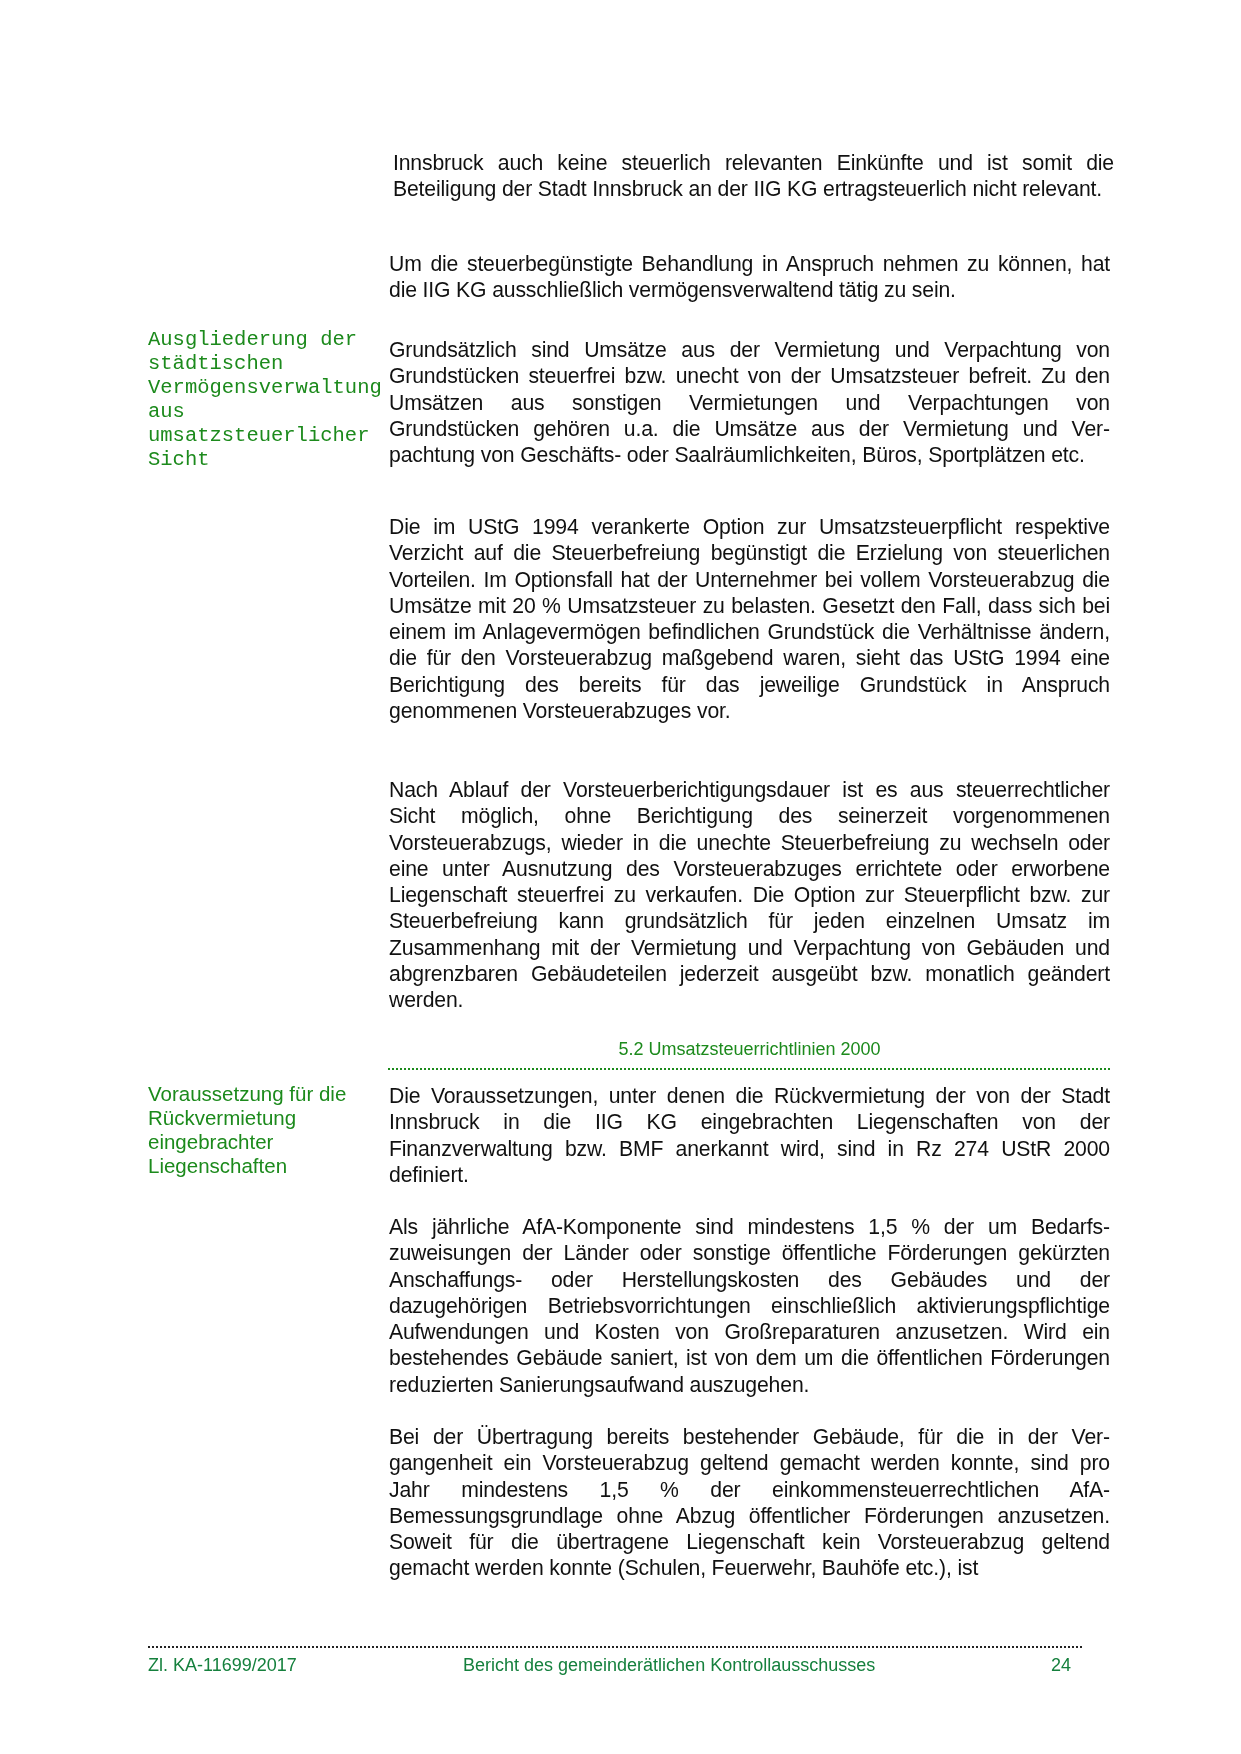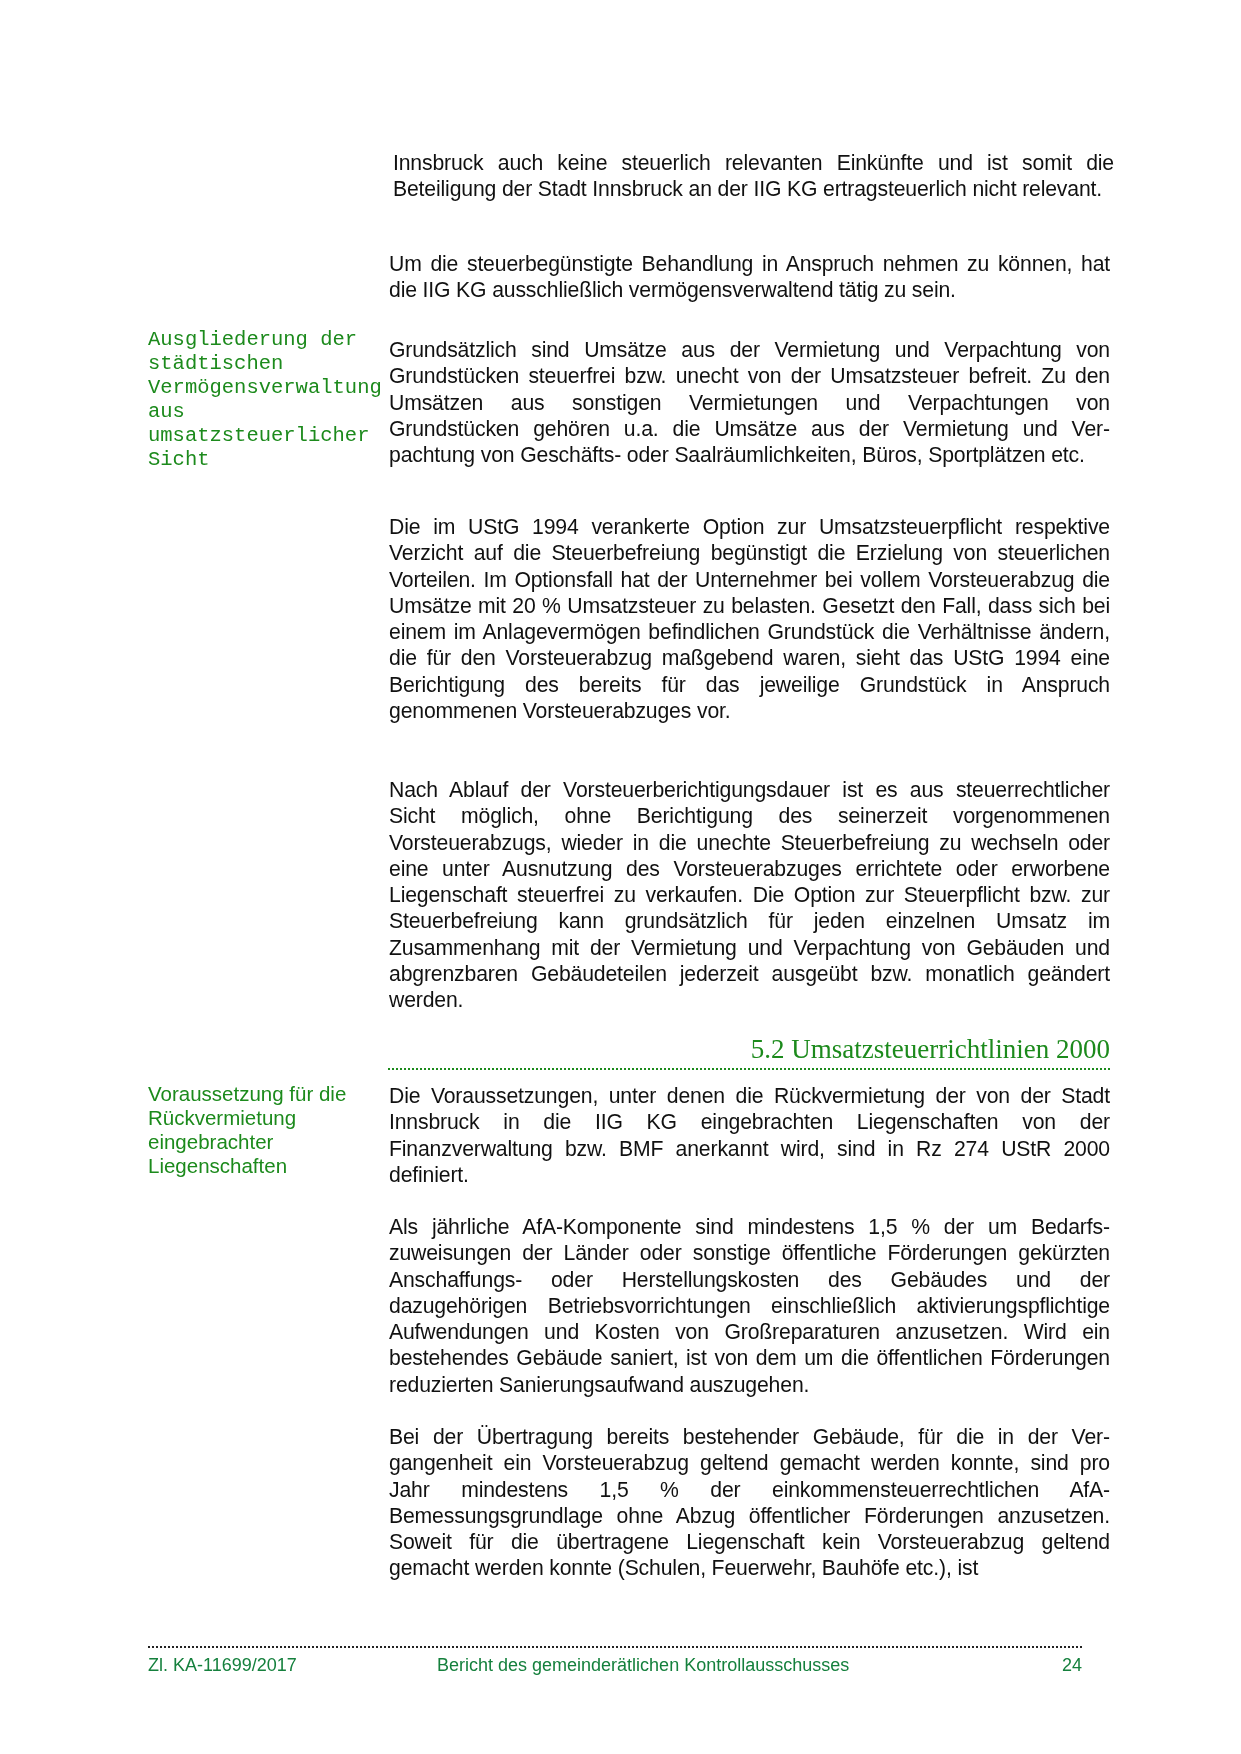--- a/index.html
+++ b/index.html
@@ -3,21 +3,21 @@
   <meta charset="utf-8">
   <style>
     html, body { margin: 0; padding: 0; background: #ffffff; }
     body { width: 1241px; height: 1754px; position: relative; overflow: hidden;
            font-family: "Liberation Sans", sans-serif; color: #111; }
     .side { position: absolute; left: 148px; width: 225px; color: #1c8a1c;
             font-size: 20.5px; line-height: 24px; }
     .para { position: absolute; left: 389px; width: 721px; font-size: 21.2px;
             line-height: 26.3px; text-align: justify; letter-spacing: -0.15px; }
     .heading { position: absolute; left: 389px; width: 721px; top: 1036px;
-               text-align: right; color: #1c8a1c; font-size: 27px; line-height: 26px; font-family: Liberation Serif, serif; }
+               text-align: center; color: #1c8a1c; font-size: 18px; line-height: 26px; }
     .heading-rule { position: absolute; left: 388px; width: 722px; top: 1068px;
                     border-top: 2px dotted #1c8a1c; height: 0; }
     .footer-rule { position: absolute; left: 148px; width: 934px; top: 1646px;
                    border-top: 2px dotted #222; height: 0; }
     .footer { position: absolute; top: 1654px; font-size: 18px; line-height: 22px; color: #15803d; }
   </style>
 </head>
 <body>
 
 <div>
@@ -35,16 +35,16 @@
   <div class="heading-rule"></div>
 
   <div class="side" style="top:1082px;">Voraussetzung für die Rückvermietung eingebrachter Liegenschaften</div>
   <p class="para" style="top:1083px; margin:0;">Die Voraussetzungen, unter denen die Rückvermietung der von der Stadt Innsbruck in die IIG KG eingebrachten Liegenschaften von der Finanzverwaltung bzw. BMF anerkannt wird, sind in Rz 274 UStR 2000 definiert.</p>
 
   <p class="para" style="top:1214px; margin:0;">Als jährliche AfA-Komponente sind mindestens 1,5 % der um Bedarfs­zuweisungen der Länder oder sonstige öffentliche Förderungen ge­kürzten Anschaffungs- oder Herstellungskosten des Gebäudes und der dazugehörigen Betriebsvorrichtungen einschließlich aktivierungspflich­tige Aufwendungen und Kosten von Großreparaturen anzusetzen. Wird ein bestehendes Gebäude saniert, ist von dem um die öffentlichen Förderungen reduzierten Sanierungsaufwand auszugehen.</p>
   <p class="para" style="top:1424px; margin:0;">Bei der Übertragung bereits bestehender Gebäude, für die in der Ver­gangenheit ein Vorsteuerabzug geltend gemacht werden konnte, sind pro Jahr mindestens 1,5 % der einkommensteuerrechtlichen AfA-Bemessungsgrundlage ohne Abzug öffentlicher Förderungen anzuset­zen. Soweit für die übertragene Liegenschaft kein Vorsteuerabzug gel­tend gemacht werden konnte (Schulen, Feuerwehr, Bauhöfe etc.), ist</p>
 
   <div class="footer-rule"></div>
   <div class="footer" style="left:148px;">Zl. KA-11699/2017</div>
-  <div class="footer" style="left:437px;">Bericht des gemeinderätlichen Kontrollausschusses</div>
-  <div class="footer" style="left:1040px; width:42px; text-align:right;">24</div>
+  <div class="footer" style="left:463px;">Bericht des gemeinderätlichen Kontrollausschusses</div>
+  <div class="footer" style="left:1040px; width:42px; text-align:center;">24</div>
 
 </div>
 
 </body></html>

